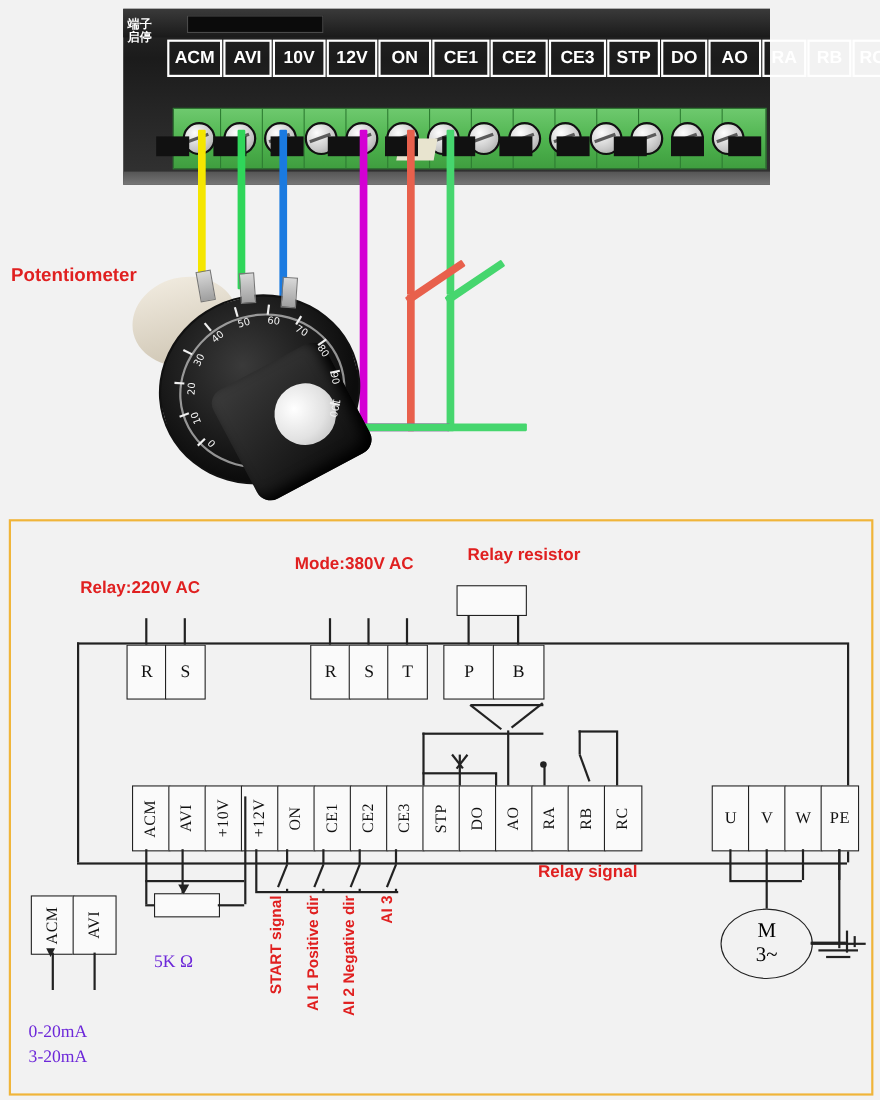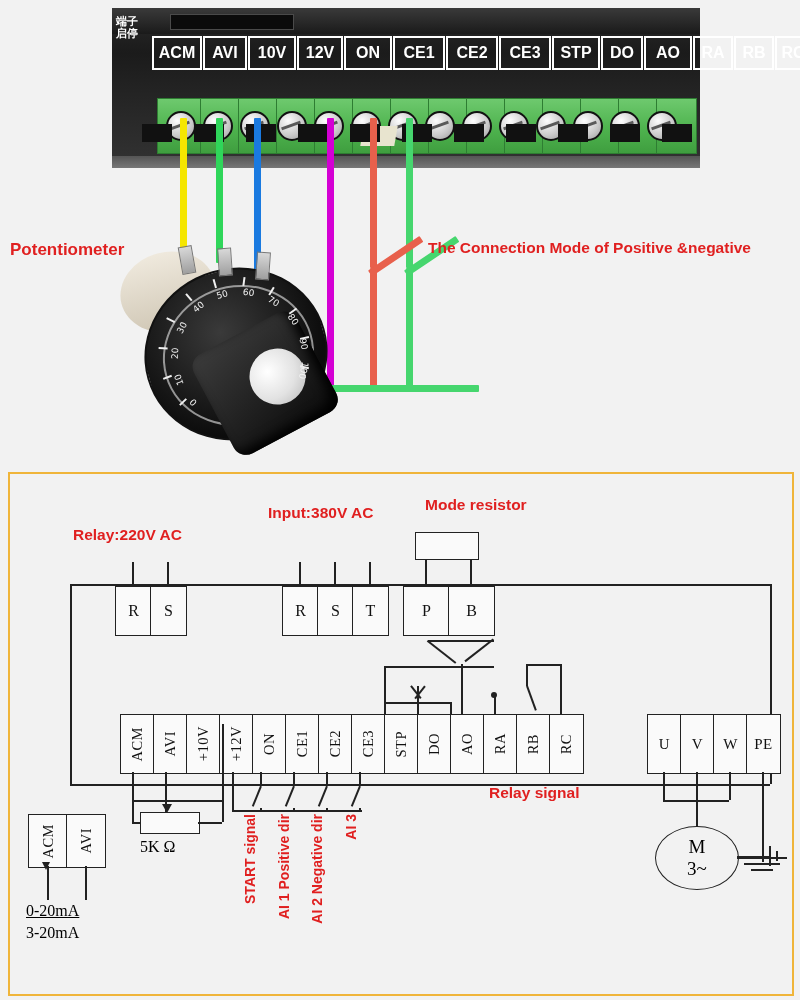--- a/index.html
+++ b/index.html
@@ -70,21 +70,21 @@
   .vl{width:1.6px;}
   .tbox{position:absolute;border:1.6px solid #222;background:#fafafa;
      display:flex;align-items:center;justify-content:center;
      font-family:"Liberation Serif",serif;color:#111;}
   .tbox.v span{writing-mode:vertical-rl;transform:rotate(180deg);
      font-size:14.5px;letter-spacing:.5px;}
   .tbox.h span{font-size:16px;}
   .rot-red{position:absolute;color:#e02020;font-size:14px;font-weight:600;
      writing-mode:vertical-rl;transform:rotate(180deg);white-space:nowrap;
      font-family:"Liberation Sans",sans-serif;}
-  .serif{font-family:"Liberation Serif",serif;color:#000000;}
+  .serif{font-family:"Liberation Serif",serif;color:#6d28d9;margin-top:28px;}
   .motor{position:absolute;border:1.8px solid #222;border-radius:50%;
      background:#f2f2f2;display:flex;flex-direction:column;align-items:center;
      justify-content:center;font-family:"Liberation Serif",serif;}
 </style>
 </head>
 <body>
 
 <div id="photo-panel" class="abs">
 
   <div class="drive-body">
@@ -199,28 +199,27 @@
         <div class="pot-num" style="transform: rotate(94.4deg);">90</div>
         <div class="pot-tick" style="transform: rotate(118deg);"></div>
         <div class="pot-num" style="transform: rotate(118deg);">100</div>
       </div>
   <div class="pot-lug" style="left: 62px; top: 0px; transform: rotate(-10deg);"></div>
       <div class="pot-lug" style="left: 100px; top: 2px; transform: rotate(-4deg);"></div>
       <div class="pot-lug" style="left: 138px; top: 6px; transform: rotate(4deg);"></div>
     </div>
 
   <div class="lbl-red" style="left:10px;top:240px;font-size:17px;">Potentiometer</div>
-  <div class="lbl-red" style="left:428px;top:239px;font-size:15.5px;">The Connection Mode of Positive &amp;negative</div>
 </div>
 
 <div id="schem">
 
   <div class="lbl-red" style="left:63px;top:52px;">Relay:220V AC</div>
-  <div class="lbl-red" style="left:258px;top:30px;">Input:380V AC</div>
-  <div class="lbl-red" style="left:415px;top:22px;">Mode resistor</div>
+  <div class="lbl-red" style="left:258px;top:30px;">Mode:380V AC</div>
+  <div class="lbl-red" style="left:415px;top:22px;">Relay resistor</div>
   <div class="lbl-red" style="left:479px;top:310px;">Relay signal</div>
 
   <div id="schemLayer">
       <div class="ln hl" style="left: 60px; top: 110px; width: 700px;"></div>
       <div class="ln vl" style="left: 60px; top: 110px; height: 200px;"></div>
       <div class="ln vl" style="left: 760px; top: 110px; height: 200px;"></div>
       <div class="ln hl" style="left: 60px; top: 310px; width: 700px;"></div>
       <div class="tbox h" style="left: 105px; top: 112px; width: 35px; height: 48px;">
         <span>R</span>
       </div>
@@ -320,21 +319,21 @@
       <div class="serif" style="left: 130px; top: 364px; font-size: 16px; position: absolute;">5K Ω</div>
       <div class="tbox v" style="left: 18px; top: 340px; width: 38px; height: 52px;">
         <span>ACM</span>
       </div>
       <div class="tbox v" style="left: 56px; top: 340px; width: 38px; height: 52px;">
         <span>AVI</span>
       </div>
       <div class="ln vl" style="left: 37px; top: 392px; height: 34px;"></div>
       <div class="ln vl" style="left: 75px; top: 392px; height: 34px;"></div>
       <div style="left: 32px; top: 388px; width: 0px; height: 0px; border-left: 4px solid transparent; border-right: 4px solid transparent; border-top: 8px solid rgb(34, 34, 34); position: absolute;"></div>
-      <div class="serif" style="left: 16px; top: 428px; font-size: 16px; position: absolute; text-decoration: underline;">0-20mA</div>
+      <div class="serif" style="left: 16px; top: 428px; font-size: 16px; position: absolute;">0-20mA</div>
       <div class="serif" style="left: 16px; top: 450px; font-size: 16px; position: absolute;">3-20mA</div>
       <div class="ln vl" style="left: 222px; top: 298px; height: 38px;"></div>
       <div class="ln hl" style="left: 222px; top: 336px; width: 130px;"></div>
       <div class="ln vl" style="left: 250px; top: 298px; height: 14px;"></div>
       <div class="ln" style="left: 250px; top: 312px; width: 1.6px; height: 22px; transform: rotate(22deg); transform-origin: center top;"></div>
       <div class="ln vl" style="left: 250px; top: 334px; height: 3px;"></div>
       <div class="ln vl" style="left: 283px; top: 298px; height: 14px;"></div>
       <div class="ln" style="left: 283px; top: 312px; width: 1.6px; height: 22px; transform: rotate(22deg); transform-origin: center top;"></div>
       <div class="ln vl" style="left: 283px; top: 334px; height: 3px;"></div>
       <div class="ln vl" style="left: 316px; top: 298px; height: 14px;"></div>

